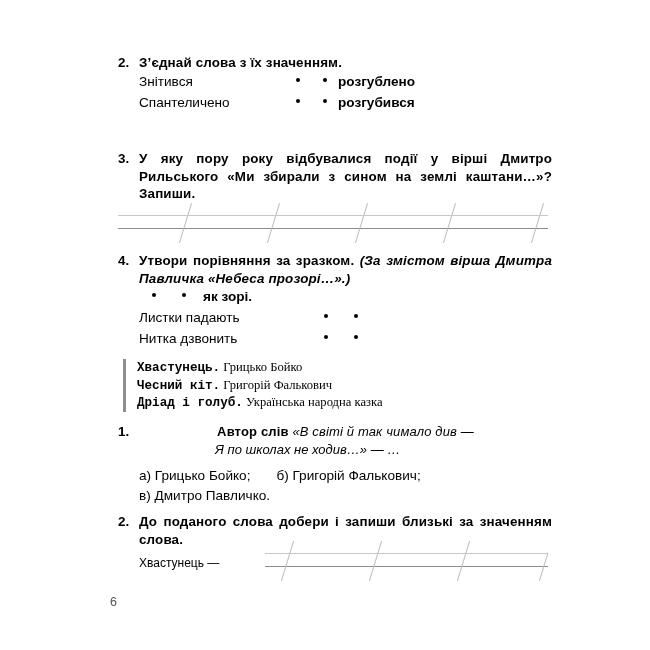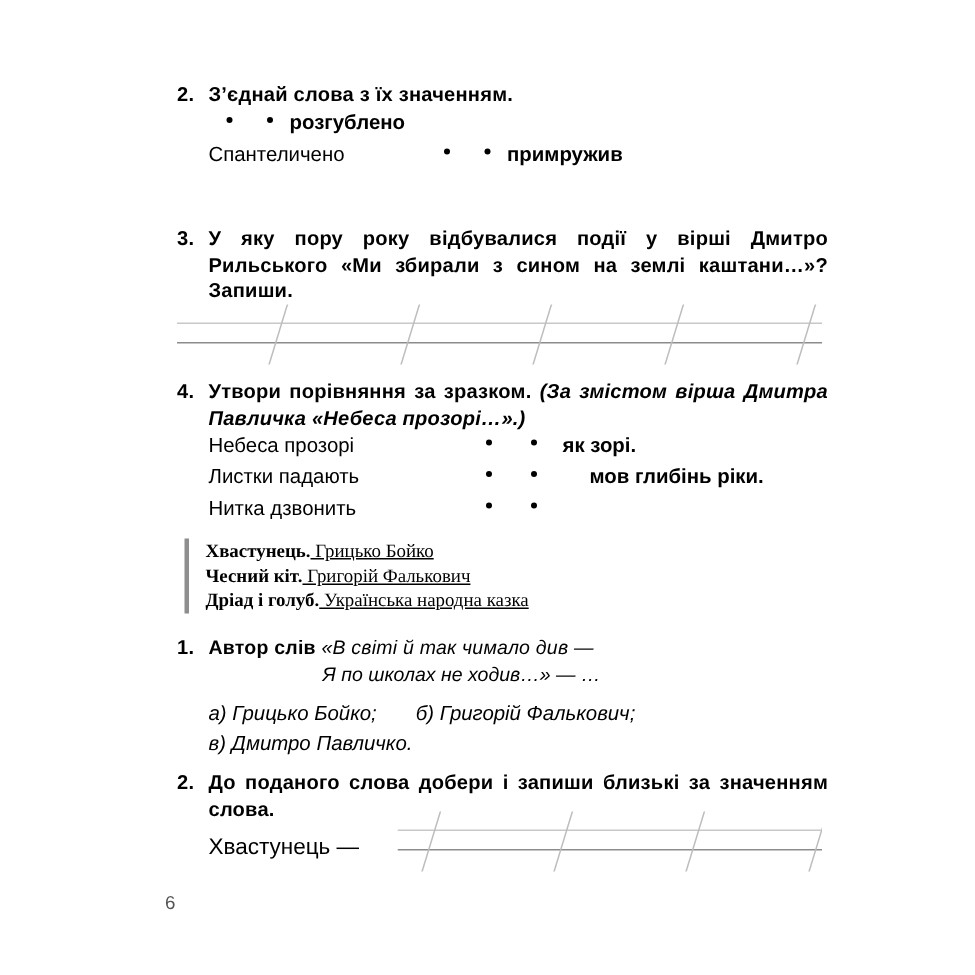--- a/index.html
+++ b/index.html
@@ -120,22 +120,22 @@
   .refbox {
     position: absolute;
     left: 123px;
     padding-left: 11px;
     border-left: 3.5px solid #8e8e8e;
     font-family: "Liberation Serif", serif;
     font-size: 12.6px;
     line-height: 16.5px;
   }
   .refbox .ref-line { white-space: nowrap; }
-  .refbox .ref-title { font-weight: bold; }
-  .refbox .ref-author { font-weight: normal; text-decoration: underline; }
+  .refbox .ref-title { font-weight: bold; font-family: Liberation Mono, monospace; }
+  .refbox .ref-author { font-weight: normal; }
 
   
   .quote-wrap {
     margin-left: 21px;
   }
   .q-line1 {
     font-size: 13px;
     font-style: italic;
     font-weight: normal;
     line-height: 17.5px;
@@ -153,27 +153,27 @@
     font-weight: bold;
     font-style: normal;
   }
   .options {
     margin-left: 21px;
     margin-top: 8px;
     font-size: 13.6px;
     font-weight: normal;
     line-height: 20px;
   }
-  .opt-row { white-space: nowrap; font-style: italic; }
+  .opt-row { white-space: nowrap; }
   .opt-b { padding-left: 26px; }
 
   .answer-lead {
     position: absolute;
     left: 139px;
-    font-size: 15px;
+    font-size: 12px;
     font-weight: normal;
     white-space: nowrap;
   }
 
   
   .page-num {
     position: absolute;
     left: 110px;
     top: 595px;
     font-size: 12.5px;
@@ -186,29 +186,30 @@
 
 <div class="page">
 
   <div class="ex" style="top:54px;">
     <div class="ex-head">
       <span class="ex-num">2.</span>
       <span class="ex-text">З’єднай слова з їх значенням.</span>
     </div>
     <div class="pairs">
       <div class="pair-row">
+        <span class="pair-left">Знітився</span>
         <span class="dot-col"><span class="dot"></span></span>
         <span class="dot-col"><span class="dot"></span></span>
         <span class="pair-right">розгублено</span>
       </div>
       <div class="pair-row">
         <span class="pair-left">Спантеличено</span>
         <span class="dot-col"><span class="dot"></span></span>
         <span class="dot-col"><span class="dot"></span></span>
-        <span class="pair-right">примружив</span>
+        <span class="pair-right">розгубився</span>
       </div>
     </div>
   </div>
 
   <div class="ex" style="top:150px;">
     <div class="ex-head">
       <span class="ex-num">3.</span>
       <span class="ex-text">У яку пору року відбувалися події у вірші Дмитро Рильського «Ми збирали з сином на землі кашта­ни…»? Запиши.</span>
     </div>
   </div>
@@ -223,49 +224,47 @@
     <div class="slant" style="left:419px; top:-2px; height:44px;"></div>
   </div>
 
   <div class="ex" style="top:252px;">
     <div class="ex-head">
       <span class="ex-num">4.</span>
       <span class="ex-text"><span>Утвори порівняння за зразком.</span><span class="note"> (За змістом вірша Дми­тра Павличка «Небеса прозорі…».)</span></span>
     </div>
     <div class="pairs wide">
       <div class="pair-row">
-        <span class="pair-left">Небеса прозорі</span>
         <span class="dot-col"><span class="dot"></span></span>
         <span class="dot-col"><span class="dot"></span></span>
         <span class="pair-right" style="padding-left:4px;">як зорі.</span>
       </div>
       <div class="pair-row">
         <span class="pair-left">Листки падають</span>
         <span class="dot-col"><span class="dot"></span></span>
         <span class="dot-col"><span class="dot"></span></span>
-        <span class="pair-right" style="padding-left:22px;">мов глибінь ріки.</span>
       </div>
       <div class="pair-row">
         <span class="pair-left">Нитка дзвонить</span>
         <span class="dot-col"><span class="dot"></span></span>
         <span class="dot-col"><span class="dot"></span></span>
       </div>
     </div>
   </div>
 
   <div class="refbox" style="top:359px;">
     <div class="ref-line"><span class="ref-title">Хвастунець.</span><span class="ref-author"> Грицько Бойко</span></div>
     <div class="ref-line"><span class="ref-title">Чесний кіт.</span><span class="ref-author"> Григорій Фалькович</span></div>
     <div class="ref-line"><span class="ref-title">Дріад і голуб.</span><span class="ref-author"> Українська народна казка</span></div>
   </div>
 
   <div class="ex" style="top:423px;">
     <div class="ex-head">
       <span class="ex-num">1.</span>
-      <span class="ex-text" style="text-align:left;">
+      <span class="ex-text" style="text-align:center;">
         <span class="q-line1"><span class="bold-lead">Автор слів </span><span>«В світі й так чимало див —</span></span>
       </span>
     </div>
     <div class="quote-wrap">
       <div class="q-line2">Я по школах не ходив…» — …</div>
     </div>
     <div class="options">
       <div class="opt-row"><span>а) Грицько Бойко;</span><span class="opt-b">б) Григорій Фалькович;</span></div>
       <div class="opt-row"><span>в) Дмитро Павличко.</span></div>
     </div>

